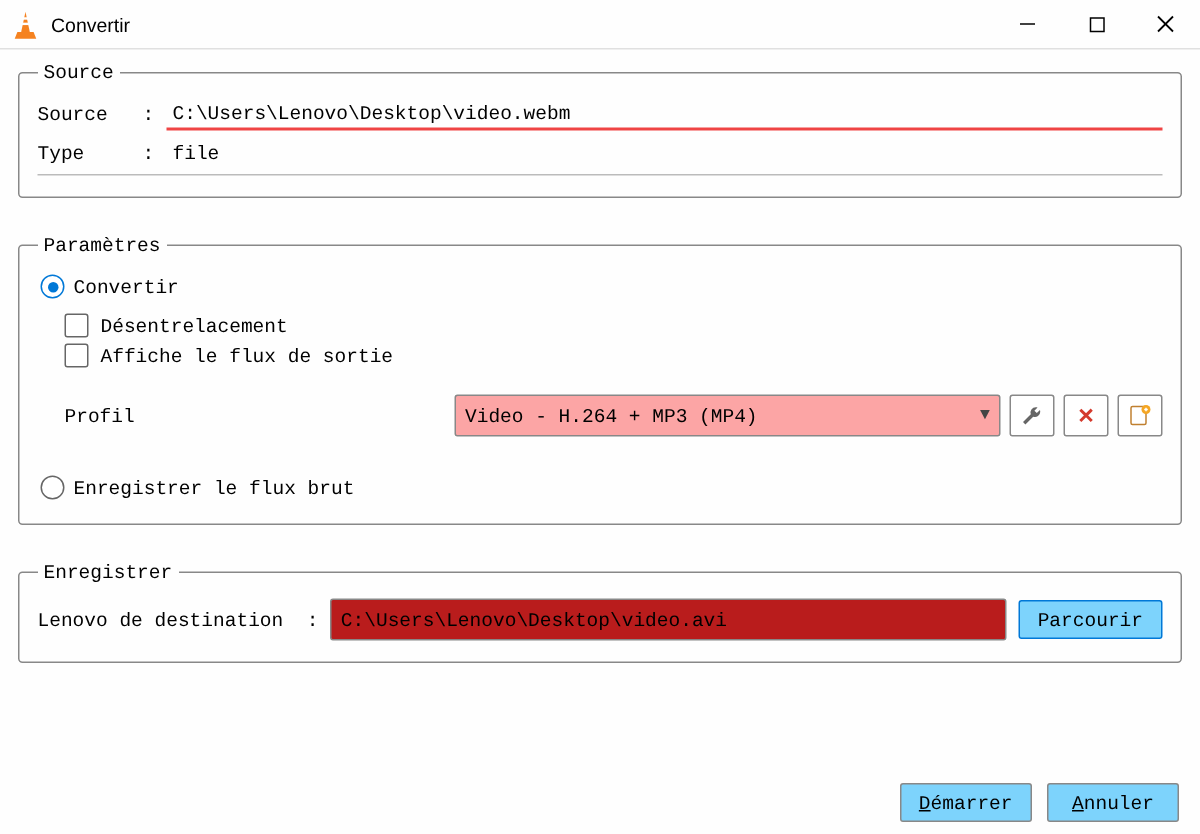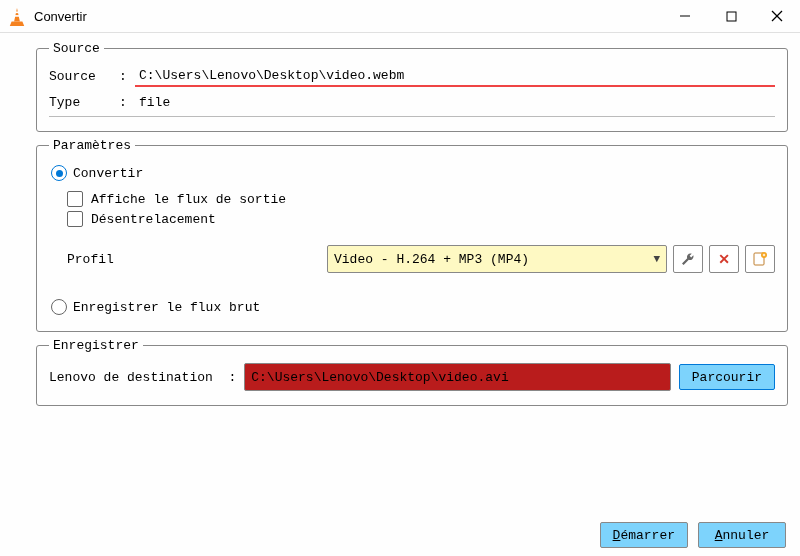--- a/index.html
+++ b/index.html
@@ -33,22 +33,22 @@
     flex:1 1 auto;font-size:13px;
   }
   .winctls{display:flex;height:100%;}
   .winctl{
     width:46px;height:100%;display:flex;align-items:center;justify-content:center;
     font-size:14px;line-height:1;
   }
   .winctl svg{display:block;}
   
   .client{
-    flex:1 1 auto;padding:8px 12px 0 12px;display:flex;flex-direction:column;gap:6px;
-    font-family:var(--mono);font-size:13px;margin-left:24px;
+    flex:1 1 auto;padding:8px 12px 0 12px;display:flex;flex-direction:column;gap:24px;
+    font-family:var(--mono);font-size:13px;
   }
   fieldset.group{
     border:1px solid var(--fieldset-line);border-radius:3px;margin:0;padding:10px 12px 14px 12px;
   }
   fieldset.group>legend{
     padding:0 4px;font-family:var(--mono);font-size:13px;
   }
   
   .kvrow{
     display:flex;align-items:center;gap:0;margin-bottom:2px;
@@ -88,21 +88,21 @@
   .check{
     width:14px;height:14px;border:1px solid #666;background:#fff;border-radius:2px;
   }
   .profile-row{
     display:flex;align-items:center;gap:6px;margin:18px 0 6px 18px;
   }
   .profile-label{
     width:254px;font-family:var(--mono);
   }
   .select{
-    flex:1 1 auto;height:26px;border:1px solid var(--field-border);background:#fef9c3;
+    flex:1 1 auto;height:26px;border:1px solid var(--field-border);background:#fca5a5;
     display:flex;align-items:center;justify-content:space-between;padding:0 6px;
     font-family:var(--mono);border-radius:2px;
   }
   .select .arrow{font-size:11px;color:#444;}
   .icon-btn{
     width:28px;height:26px;border:1px solid var(--field-border);border-radius:2px;background:#fff;
     display:flex;align-items:center;justify-content:center;flex:0 0 auto;
   }
   .icon-btn svg{width:16px;height:16px;}
   .icon-btn .x{color:#d43a2c;font-weight:bold;font-size:14px;font-family:sans-serif;}
@@ -186,25 +186,25 @@
     <fieldset class="group">
       <legend>Paramètres</legend>
 
       <div class="radio-row">
         <span class="radio checked"></span>
         <span class="radio-label">Convertir</span>
       </div>
 
       <div class="check-row">
         <span class="check"></span>
-        <span>Affiche le flux de sortie</span>
+        <span>Désentrelacement</span>
       </div>
       <div class="check-row">
         <span class="check"></span>
-        <span>Désentrelacement</span>
+        <span>Affiche le flux de sortie</span>
       </div>
 
       <div class="profile-row">
         <span class="profile-label">Profil</span>
         <span class="select">
           <span>Video - H.264 + MP3 (MP4)</span>
           <span class="arrow">▼</span>
         </span>
         <span class="icon-btn">
           <svg viewBox="0 0 16 16">

